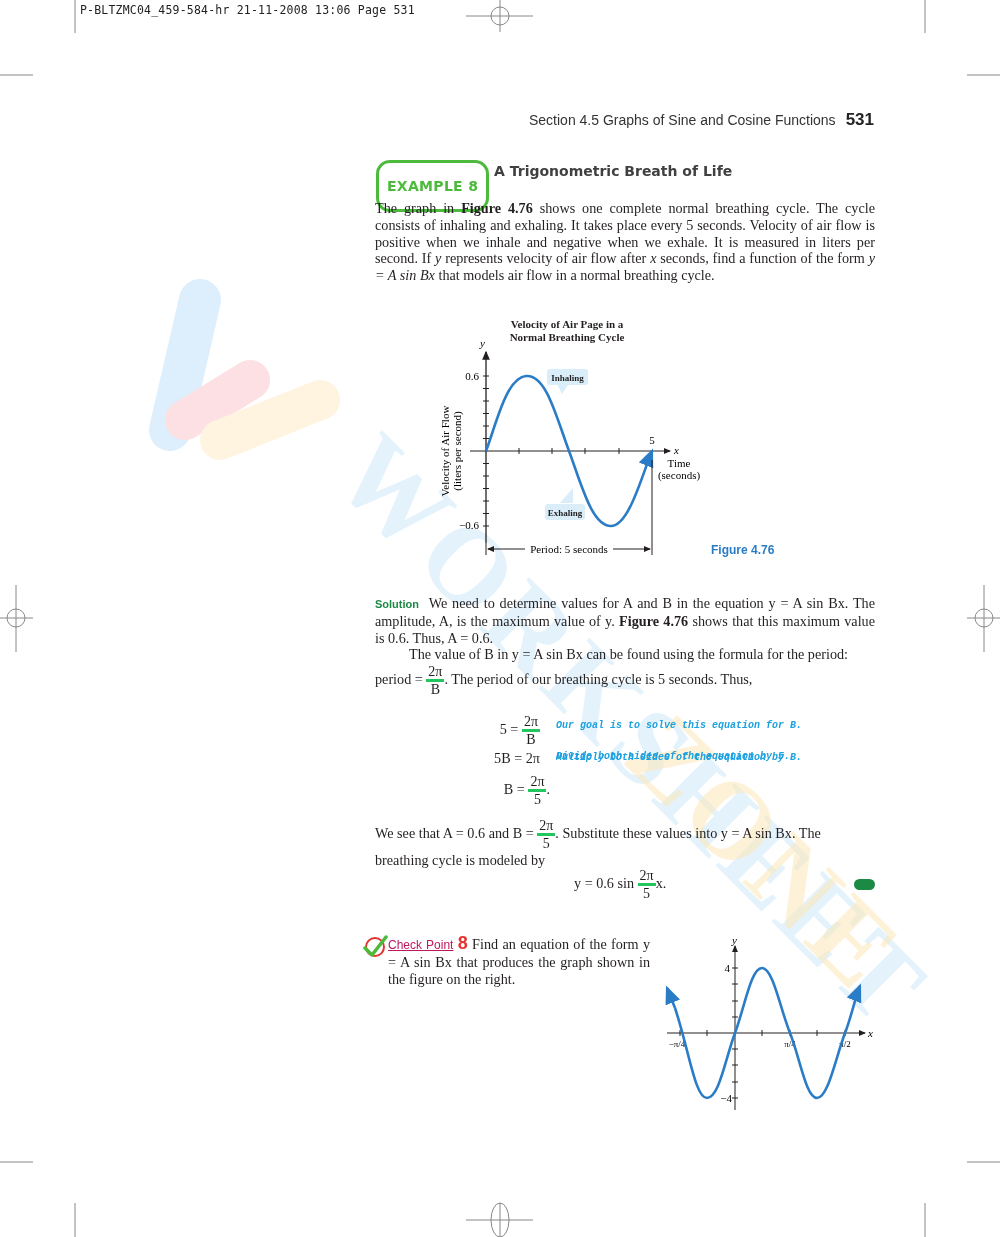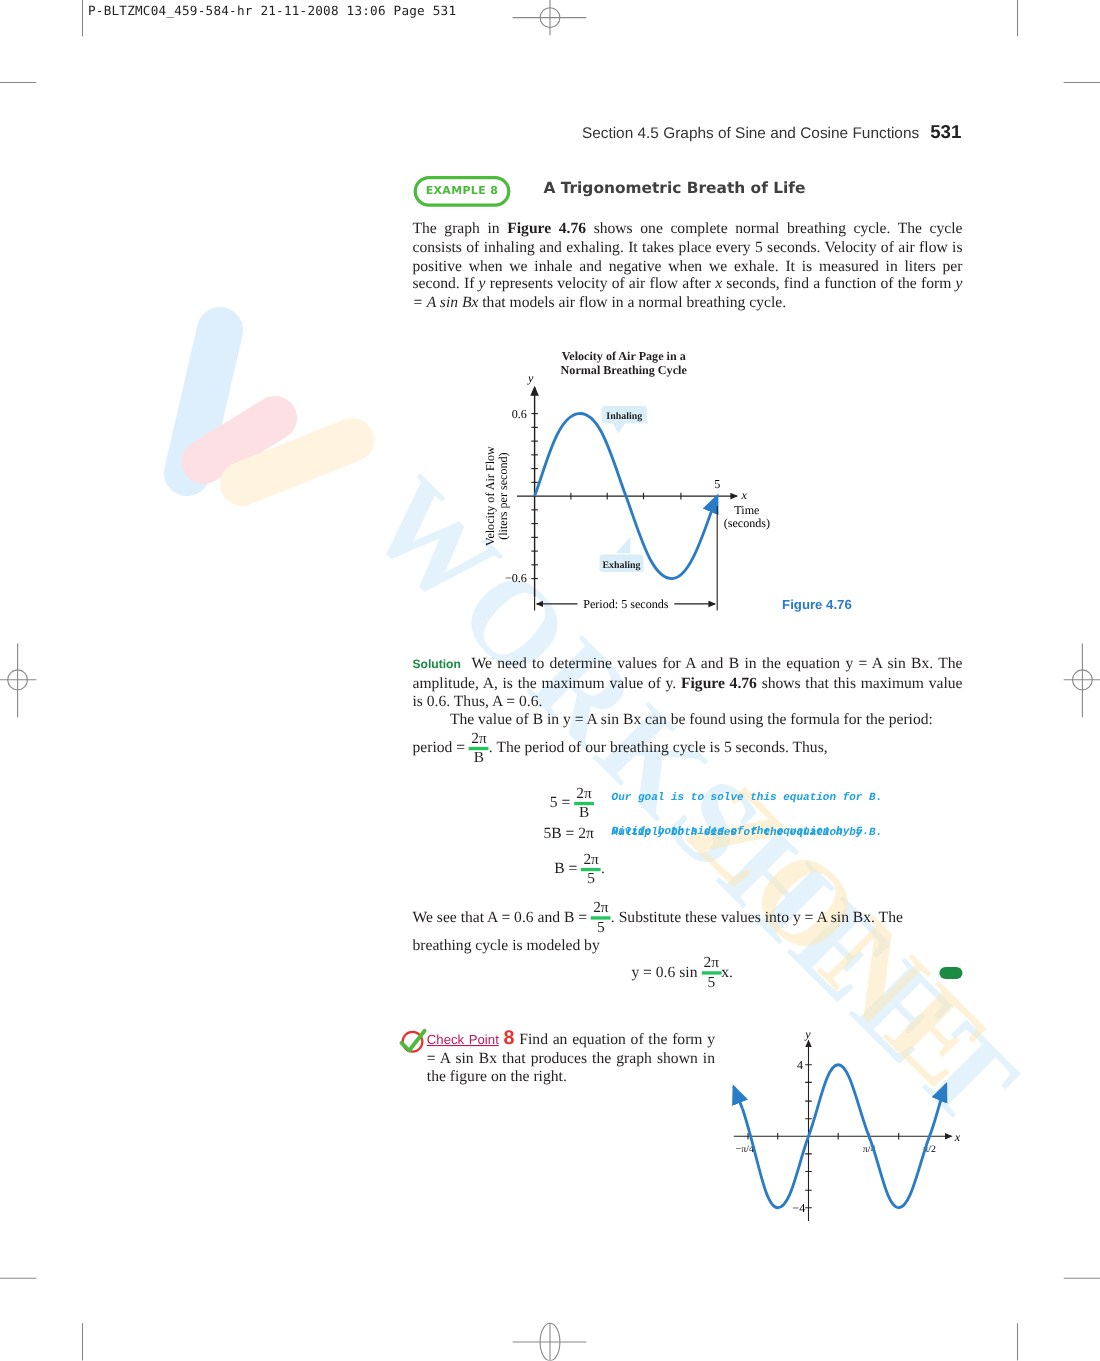--- a/index.html
+++ b/index.html
@@ -2,22 +2,22 @@
 <html><head>
 <meta charset="utf-8">
 <style>
   html, body { margin:0; padding:0; }
   body { width:1000px; height:1237px; position:relative; background:#ffffff; overflow:hidden;
          font-family:"Liberation Serif", serif; color:#231f20; }
   .abs { position:absolute; }
   .slug { left:80px; top:3px; font-family:"DejaVu Sans Mono", monospace; font-size:11.5px; color:#222; letter-spacing:0.2px; }
   .running-head { right:126px; top:110px; font-family:"Liberation Sans", sans-serif; font-size:14px; color:#333; }
   .running-head .pg { font-weight:bold; font-size:17px; margin-left:10px; color:#222; }
-  .ex-badge { left:376px; top:160px; border:3px solid #4cbb3c; border-radius:14px; padding:0 8px; height:22px; line-height:22px;
-              font-family:"DejaVu Sans", sans-serif; font-weight:bold; font-size:10px; color:#4cbb3c; letter-spacing:0.3px; }
+  .ex-badge { left:376px; top:160px; border:3px solid #4cbb3c; border-radius:14px; padding:12px 8px; height:22px; line-height:22px;
+              font-family:"DejaVu Sans", sans-serif; font-weight:bold; font-size:14px; color:#4cbb3c; letter-spacing:0.3px; }
   .ex-title { left:494px; top:163px; font-family:"DejaVu Sans", sans-serif; font-weight:bold; font-size:14px; color:#404040; }
   .para { left:375px; width:500px; font-size:14.2px; line-height:16.8px; text-align:justify; }
   .para i { font-style:italic; }
   .fig-title { left:487px; top:318px; width:160px; text-align:center; font-weight:bold; font-size:11px; line-height:13px; }
   .fig-caption { left:711px; top:543px; font-family:"Liberation Sans", sans-serif; font-weight:bold; font-size:12px; color:#2a7cc7; }
   .sol-label { font-family:"Liberation Sans", sans-serif; font-weight:bold; color:#1b8a44; font-size:11px; }
   .frac { display:inline-block; vertical-align:middle; text-align:center; font-size:14px; line-height:15px; }
   .frac .num { display:block; border-bottom:3px solid #22c55e; padding:0 2px; }
   .frac .den { display:block; padding:0 2px; }
   .note { font-family:Liberation Mono, monospace; font-weight:bold; font-size:10px; color:#1da1e0; font-style:italic; }

